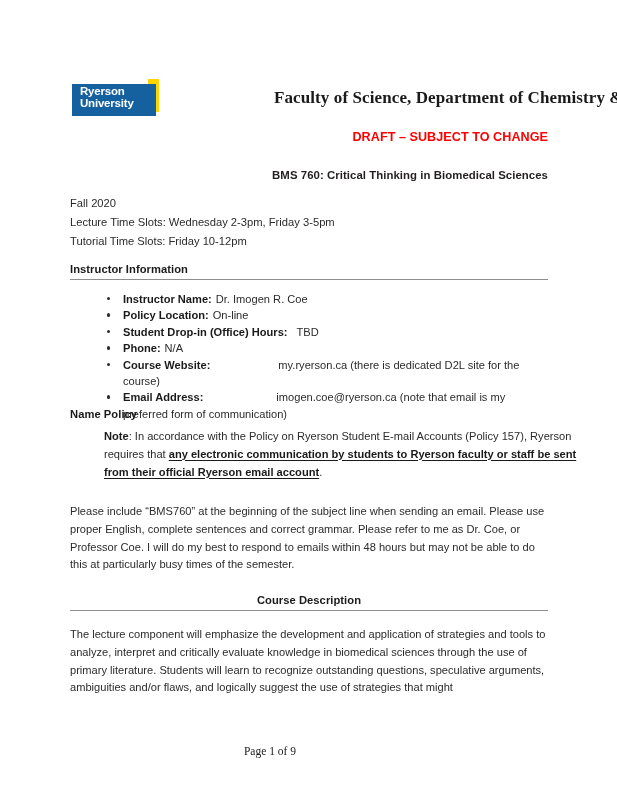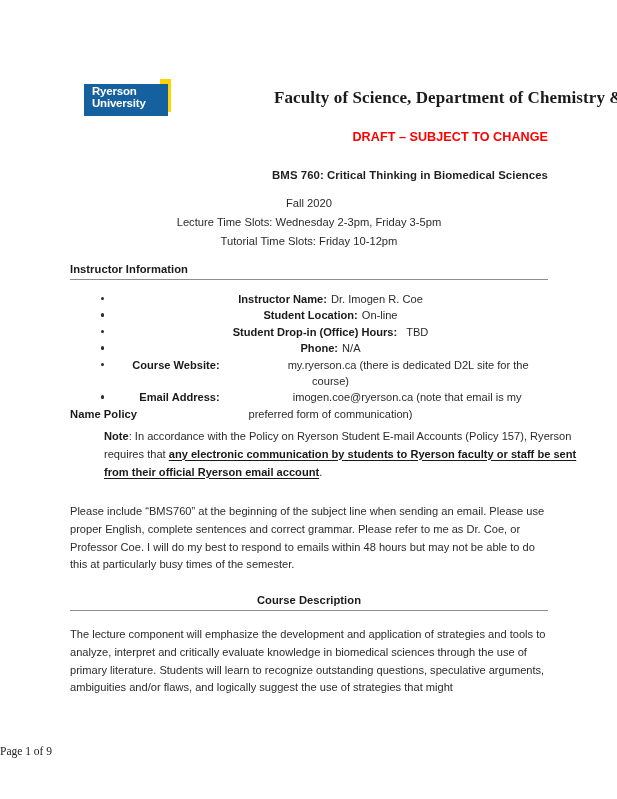--- a/index.html
+++ b/index.html
@@ -32,21 +32,20 @@
     width: 617px;
     height: 48px;
   }
 
   .logo {
     position: absolute;
     left: 72px;
     top: 41px;
     width: 90px;
     height: 40px;
-    margin-left: 12px;
   }
   .logo-yellow {
     position: absolute;
     left: 76px;
     top: 0px;
     width: 11px;
     height: 33px;
     background: #ffd400;
   }
   .logo-blue {
@@ -112,21 +111,20 @@
     font-size: 11.4px;
     font-weight: bold;
     letter-spacing: 0.05px;
   }
 
   .meta-lines {
     position: absolute;
     left: 0;
     top: 194px;
     width: 478px;
-    text-align: center;
     font-size: 11.2px;
     line-height: 19px;
     color: #2b2b2b;
   }
 
   .section {
     position: absolute;
     left: 0;
     width: 478px;
   }
@@ -138,23 +136,22 @@
   }
   .section-rule {
     margin-top: 4px;
     border-bottom: 1px solid #8e8e8e;
     height: 0;
     width: 478px;
   }
 
   ul.bullets {
     list-style: none;
-    margin: 4px;
+    margin: 10px;
     padding: 0;
-    text-align: center;
   }
   ul.bullets li {
     position: relative;
     padding-left: 43px;
     font-size: 11.1px;
     line-height: 16.4px;
     color: #2b2b2b;
   }
   ul.bullets li .dot {
     position: absolute;
@@ -182,21 +179,21 @@
     text-decoration: underline;
     text-underline-offset: 2px;
   }
   .b-note { font-weight: bold; color: #1a1a1a; }
 
   .footer {
     position: absolute;
     left: 0;
     top: 745px;
     width: 540px;
-    text-align: left;
+    text-align: center;
     font-family: "Liberation Serif", serif;
     font-size: 11.5px;
     color: #1a1a1a;
   }
 </style>
 </head>
 <body>
 
 <div class="page">
 
@@ -227,21 +224,21 @@
     </div>
 
     <div class="section" style="top:263px;">
       <div class="section-heading">Instructor Information</div>
       <div class="section-rule"></div>
       <ul class="bullets" style="margin-top:11px;">
         <li>
           <span class="dot"></span><span class="lbl">Instructor Name:</span><span class="sp"></span><span>Dr. Imogen R. Coe</span>
         </li>
         <li>
-          <span class="dot"></span><span class="lbl">Student Location:</span><span class="sp"></span><span>On-line</span>
+          <span class="dot"></span><span class="lbl">Policy Location:</span><span class="sp"></span><span>On-line</span>
         </li>
         <li>
           <span class="dot"></span><span class="lbl">Student Drop-in (Office) Hours:</span><span class="sp" style="width:9px;"></span><span>TBD</span>
         </li>
         <li>
           <span class="dot"></span><span class="lbl">Phone:</span><span class="sp"></span><span>N/A</span>
         </li>
         <li>
           <span class="dot"></span><span class="lbl">Course Website:</span><span class="tabgap"></span><span>my.ryerson.ca (there is dedicated D2L site for the course)</span>
         </li>

